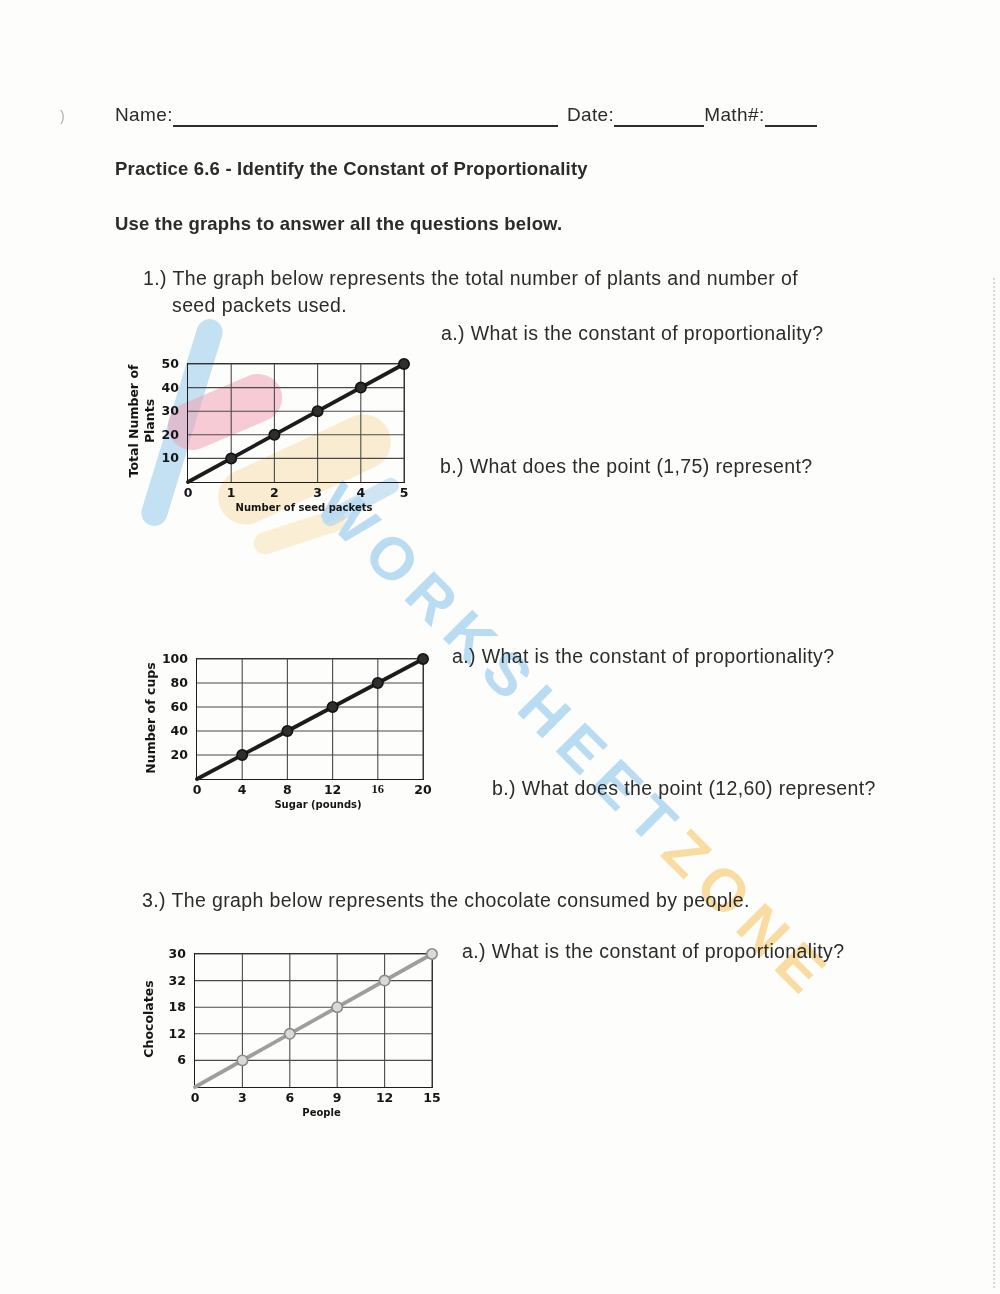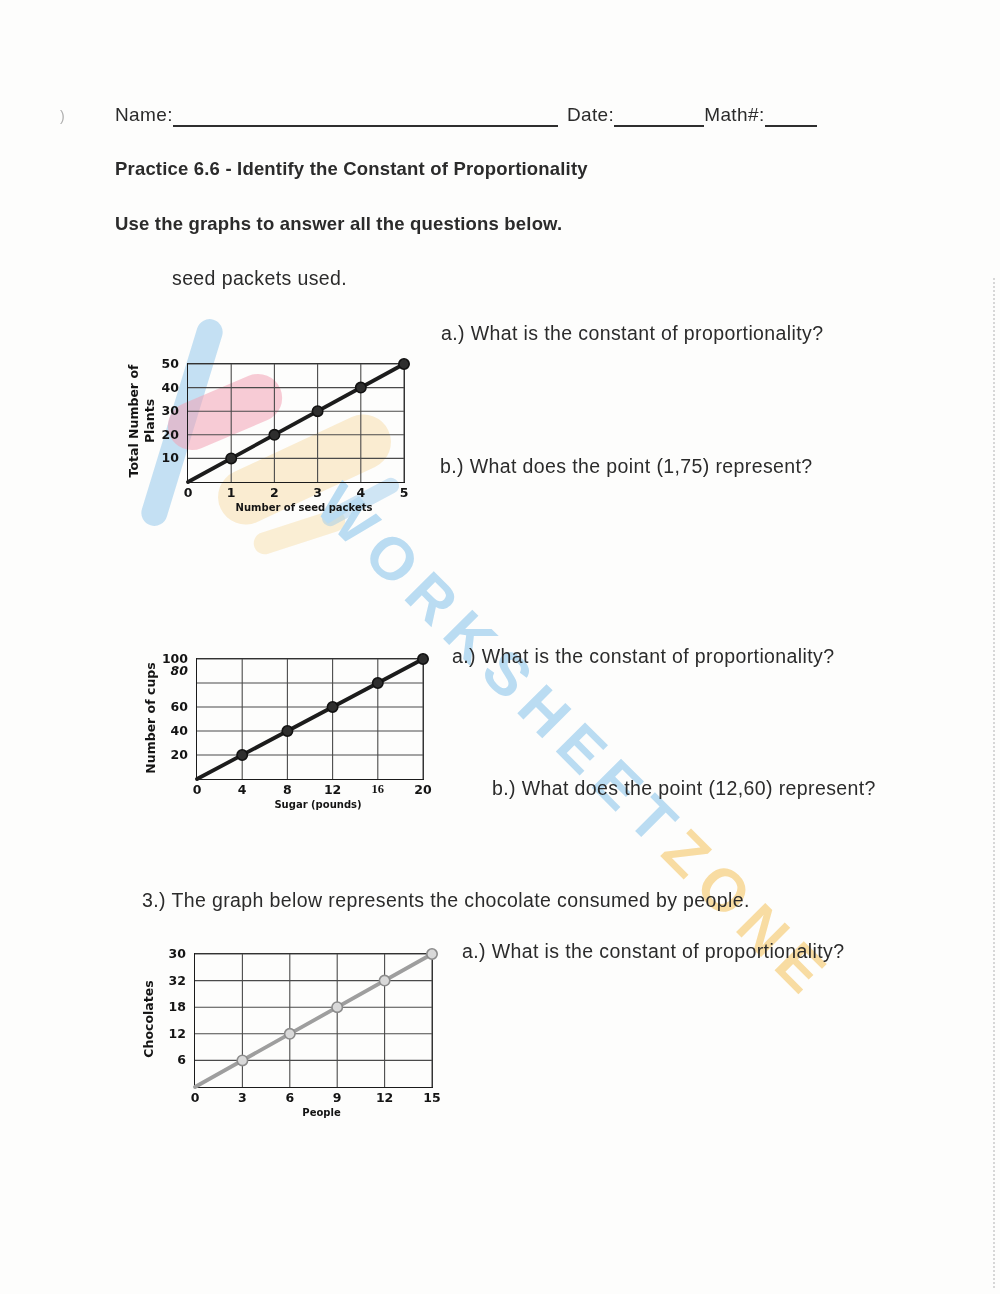--- a/index.html
+++ b/index.html
@@ -112,20 +112,21 @@
     <span>Date:</span>
     <span class="blank-line u-date"></span>
     <span>Math#:</span>
     <span class="blank-line u-math"></span>
   </div>
 
   <div class="doc-title">Practice 6.6 - Identify the Constant of Proportionality</div>
   <div class="instruction">Use the graphs to answer all the questions below.</div>
 
   <div class="qblock" style="left:143px;top:265px;">
+    <div><span>1.)</span> <span>The graph below represents the total number of plants and number of</span></div>
     <div class="qline2">seed packets used.</div>
   </div>
   <div class="qpart" style="left:441px;top:322px;">a.) What is the constant of proportionality?</div>
   <div class="qpart" style="left:440px;top:455px;">b.) What does the point (1,75) represent?</div>
 
   <div class="chart" style="left:187px;top:363px;">
     <div class="ylab" style="left:-145px;top:42px;">Total Number of
 Plants</div>
     <div class="plot" style="width:216px;height:118px;">
       <svg width="216" height="118">
@@ -186,21 +187,21 @@
           <circle cx="45.2" cy="96" r="5.2" fill="#2e2e2e" stroke="#111111" stroke-width="1.6"></circle>
           <circle cx="90.4" cy="72" r="5.2" fill="#2e2e2e" stroke="#111111" stroke-width="1.6"></circle>
           <circle cx="135.6" cy="48" r="5.2" fill="#2e2e2e" stroke="#111111" stroke-width="1.6"></circle>
           <circle cx="180.8" cy="24" r="5.2" fill="#2e2e2e" stroke="#111111" stroke-width="1.6"></circle>
           <circle cx="226" cy="0" r="5.2" fill="#2e2e2e" stroke="#111111" stroke-width="1.6"></circle>
         </svg>
       <div class="yticks">
           <div class="ytick" style="top: 88px;">20</div>
           <div class="ytick" style="top: 64px;">40</div>
           <div class="ytick" style="top: 40px;">60</div>
-          <div class="ytick" style="top: 4px; font-style: italic;">80</div>
+          <div class="ytick" style="top: 16px;">80</div>
           <div class="ytick" style="top: -8px;">100</div>
         </div>
       <div class="xticks">
           <div class="xtick" style="left: -15px;">0</div>
           <div class="xtick" style="left: 30.2px;">4</div>
           <div class="xtick" style="left: 75.4px;">8</div>
           <div class="xtick" style="left: 120.6px;">12</div>
           <div class="xtick" style="left: 165.8px; font-family: Liberation Serif, serif;">16</div>
           <div class="xtick" style="left: 211px;">20</div>
         </div>

